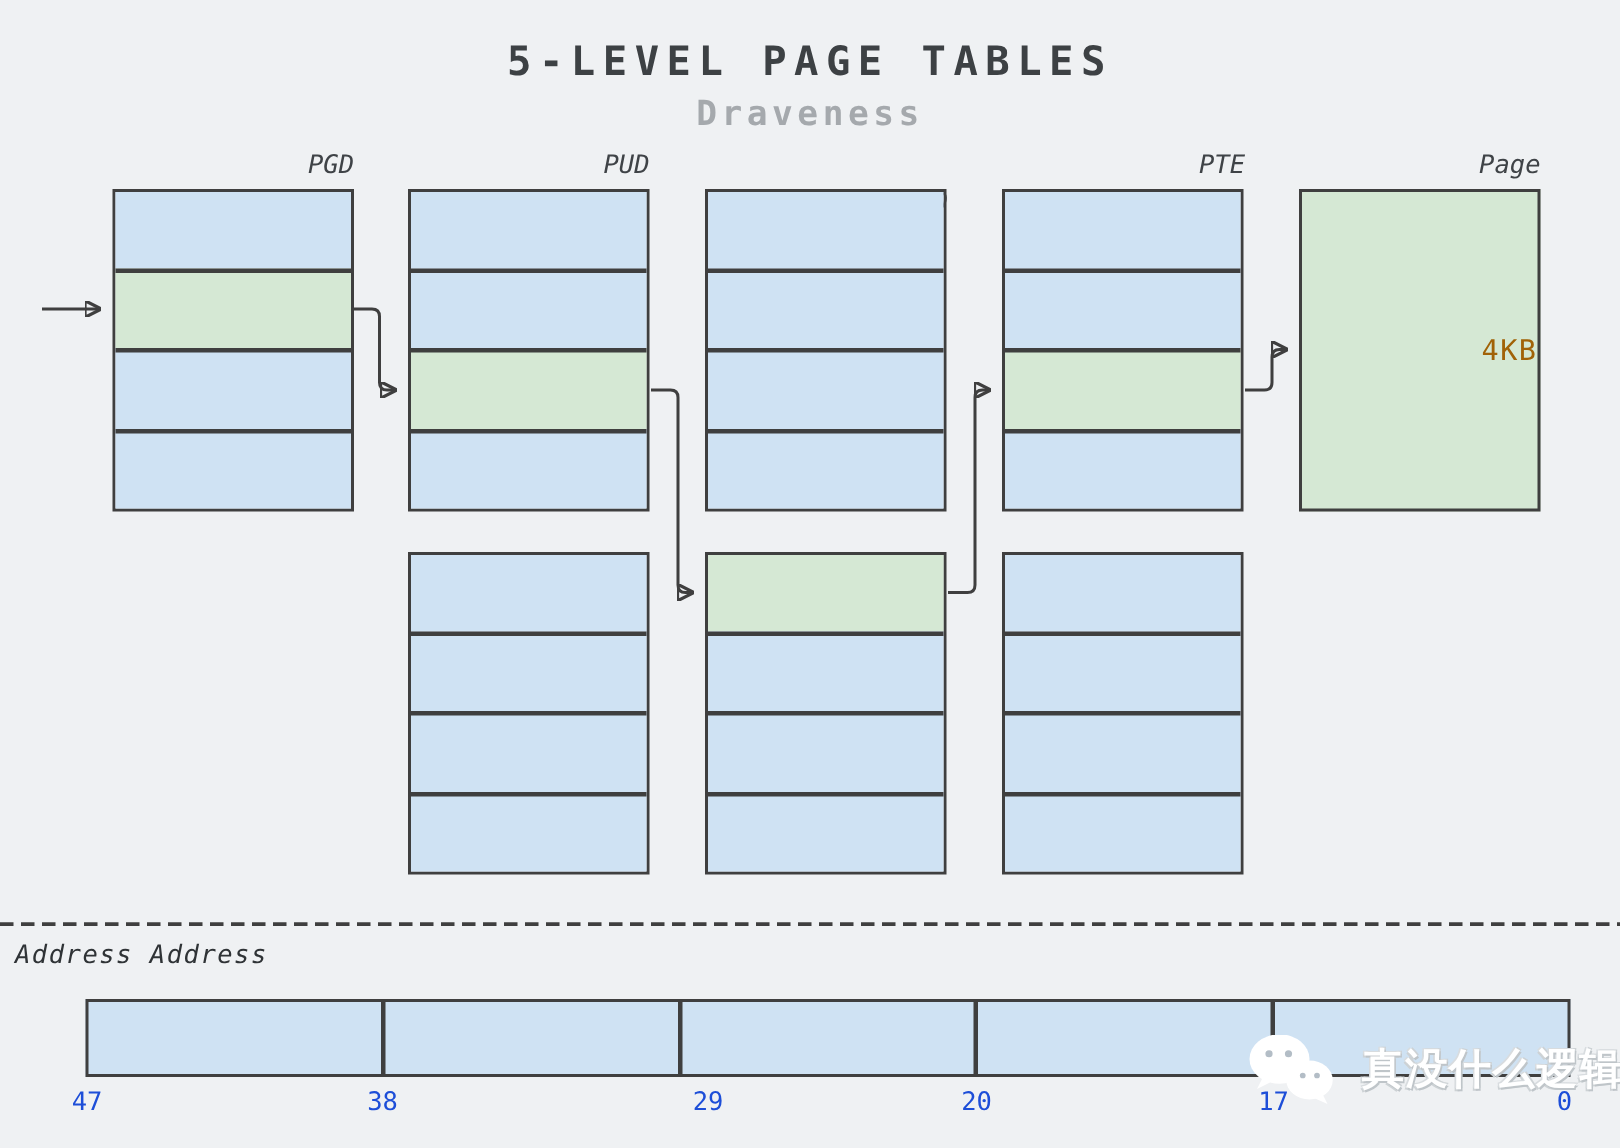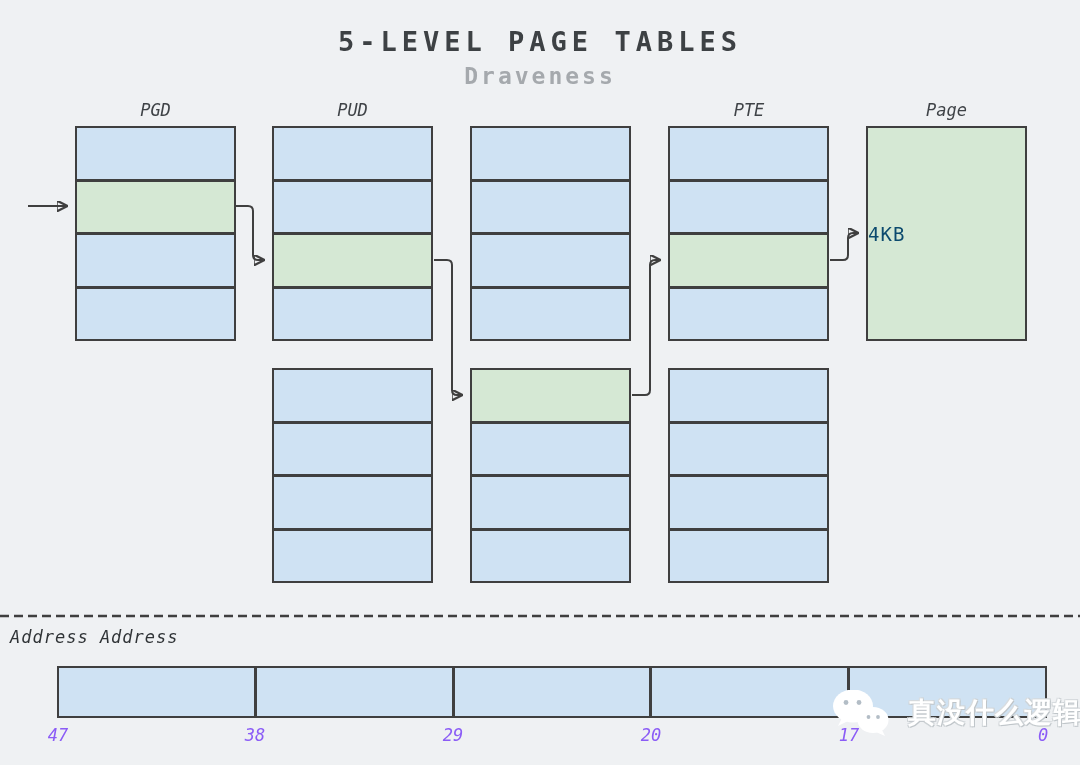--- a/index.html
+++ b/index.html
@@ -14,55 +14,55 @@
     text-align:center;font-size:27px;letter-spacing:5px;
     color:#3d4144;font-weight:bold;
   }
   .subtitle{
     position:absolute;top:63px;left:0;width:1080px;
     text-align:center;font-size:23px;letter-spacing:3px;
     color:#a5a9ad;font-weight:bold;
   }
   .col-header{
     position:absolute;top:100px;height:20px;
-    text-align:center;font-size:17px;font-style:italic;
+    text-align:right;font-size:17px;font-style:italic;
     color:#3f4347;
   }
   .ptable{
     position:absolute;width:157px;height:211px;
     border:2px solid #3f3f3f;
     display:flex;flex-direction:column;
   }
   .ptable .row{flex:1;}
   .ptable .row + .row{border-top:3px solid #3f3f3f;}
   .row.blue{background:#cfe2f3;}
   .row.green{background:#d5e8d4;}
   .pagebox{
     position:absolute;left:866px;top:126px;width:157px;height:211px;
     border:2px solid #3f3f3f;background:#d5e8d4;
-    display:flex;align-items:center;justify-content:flex-start;
-    font-size:19px;color:#0c4a6e;letter-spacing:1px;
+    display:flex;align-items:center;justify-content:flex-end;
+    font-size:19px;color:#a16207;letter-spacing:1px;
   }
   .overlay{position:absolute;left:0;top:0;pointer-events:none;}
   .overlay path{stroke:#3f3f3f;stroke-width:2;fill:none;}
   .overlay path.dashedline{stroke-width:2.5;stroke-dasharray:9 5;}
   .mem-label{
     position:absolute;left:10px;top:627px;
     font-size:17px;font-style:italic;color:#2f3336;letter-spacing:1px;
   }
   .mem-bar{
     position:absolute;left:57px;top:666px;width:986px;height:48px;
     border:2px solid #3f3f3f;background:#cfe2f3;
     display:flex;
   }
   .mem-bar .seg{flex:1;}
   .mem-bar .seg + .seg{border-left:3px solid #3f3f3f;}
   .tick{
     position:absolute;top:725px;transform:translateX(-50%);
-    font-size:17px;font-style:italic;color:#8b5cf6;
+    font-size:17px;color:#1d4ed8;
   }
   .watermark{position:absolute;left:832px;top:690px;display:flex;align-items:flex-start;}
   .wm-text{
     margin-left:18px;margin-top:4px;
     font-family:"DejaVu Sans","Liberation Sans",sans-serif;
     font-size:28px;font-weight:bold;color:#ffffff;
     text-shadow:1px 1px 0 #bfc5c9,-1px -1px 0 #d8dcdf,1px -1px 0 #cdd2d5,-1px 1px 0 #cdd2d5;
     letter-spacing:1px;white-space:nowrap;
   }
 </style>
@@ -144,21 +144,21 @@
 <div class="mem-bar">
     <div class="seg"></div>
     <div class="seg"></div>
     <div class="seg"></div>
     <div class="seg"></div>
     <div class="seg"></div>
   </div>
 
 <span class="tick" style="left:58px;">47</span>
 <span class="tick" style="left:255px;">38</span>
-<span class="tick" style="left:453px;">29</span>
+<span class="tick" style="left:472px;">29</span>
 <span class="tick" style="left:651px;">20</span>
 <span class="tick" style="left:849px;">17</span>
 <span class="tick" style="left:1043px;">0</span>
 
 <div class="watermark">
   <svg width="58" height="46" viewBox="0 0 58 46">
     <ellipse cx="21" cy="16" rx="20" ry="16.5" fill="#ffffff"></ellipse>
     <path d="M10,28 L6,36 L16,31 z" fill="#ffffff"></path>
     <circle cx="14" cy="12.5" r="2.4" fill="#b3bdc6"></circle>
     <circle cx="27" cy="12.5" r="2.4" fill="#b3bdc6"></circle>

